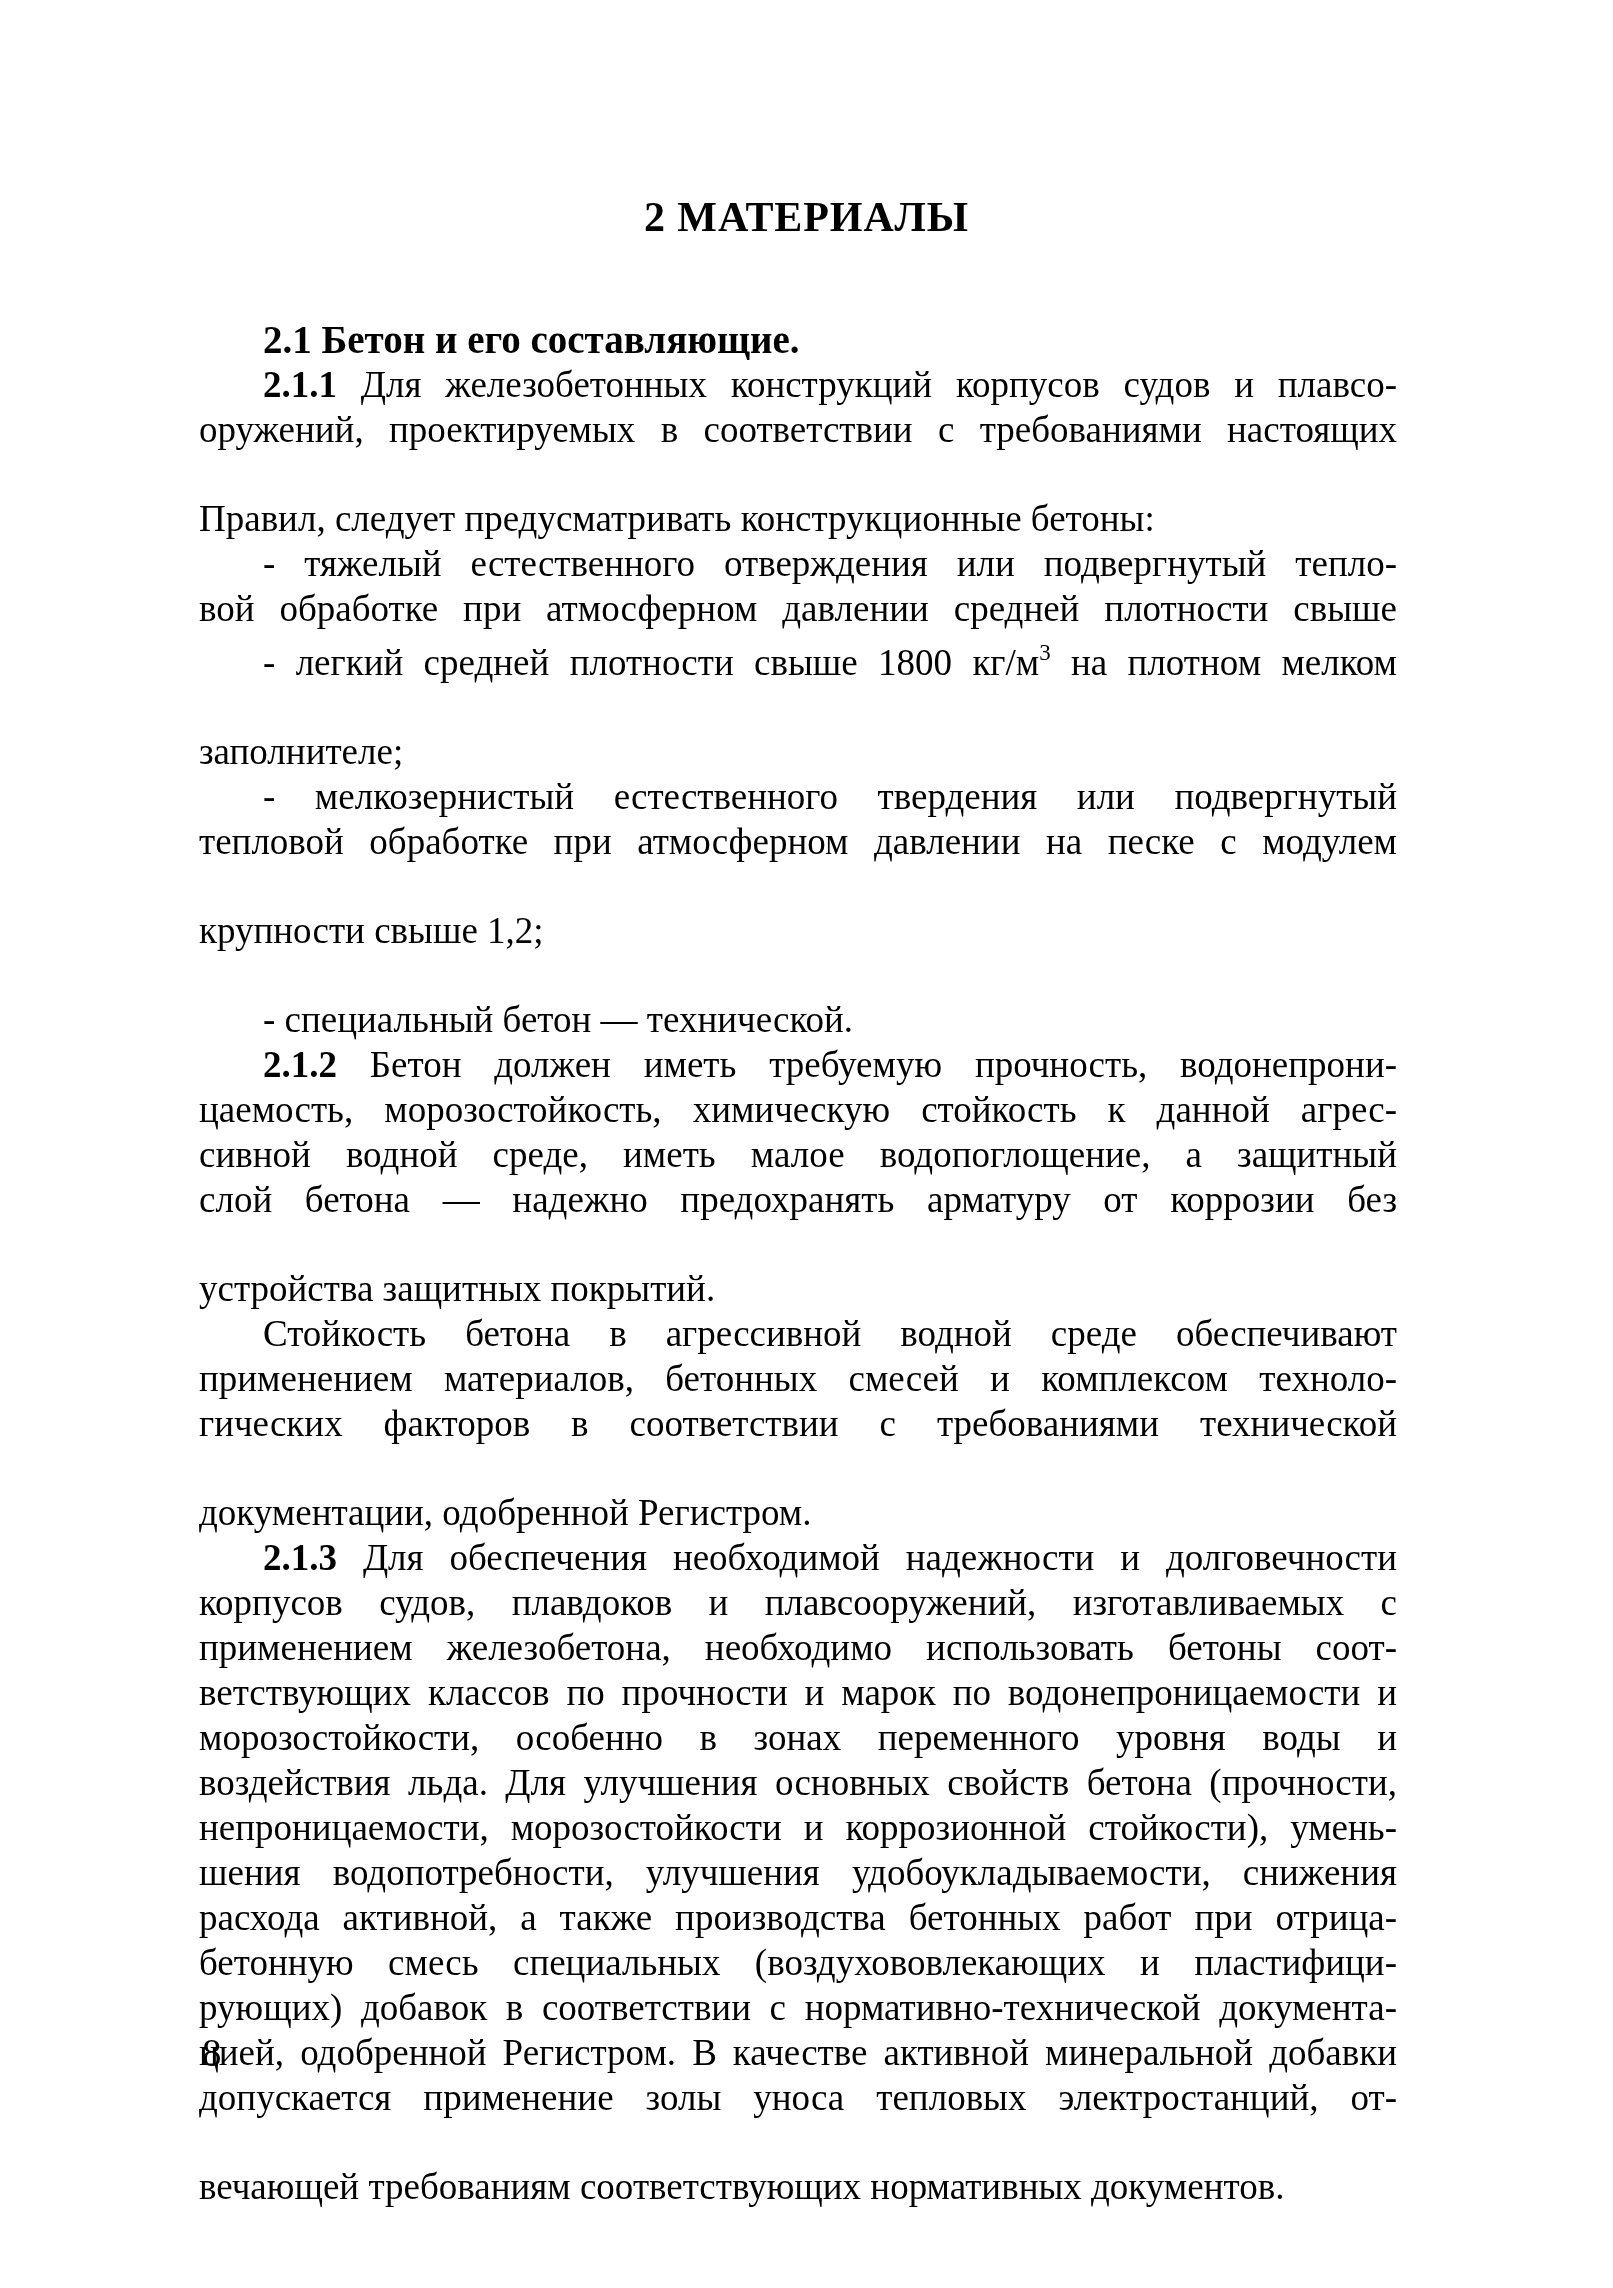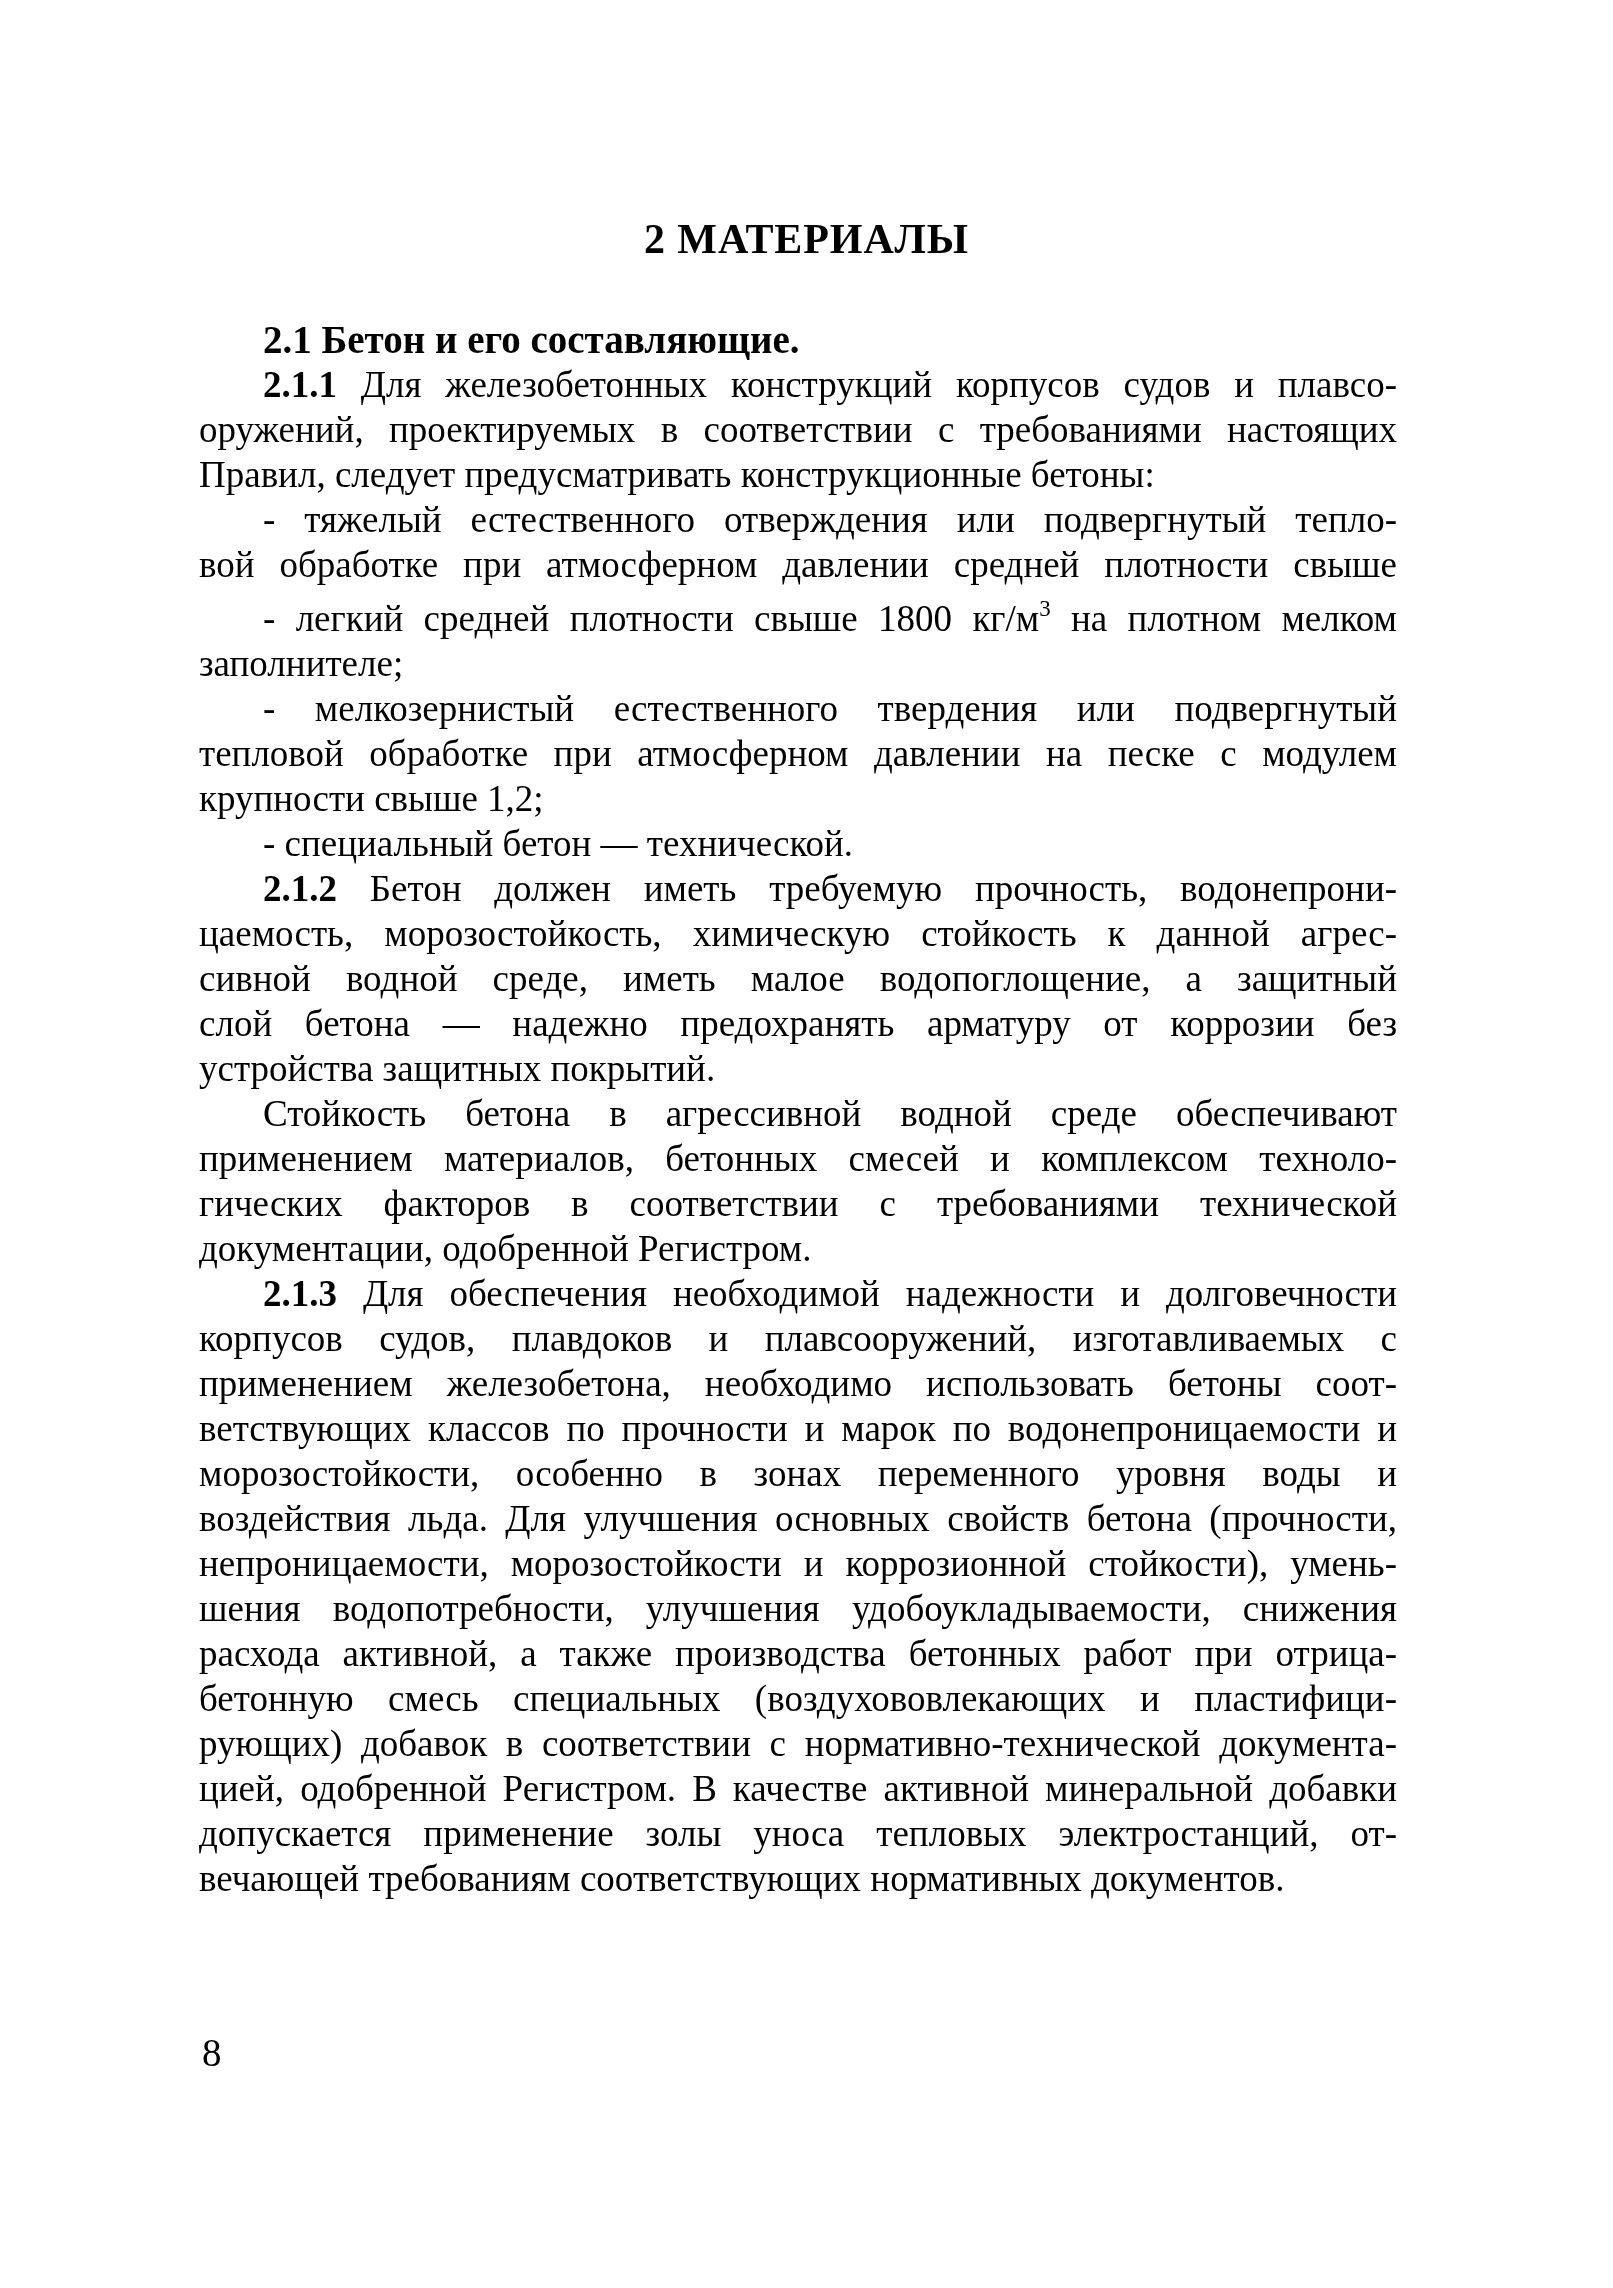--- a/index.html
+++ b/index.html
@@ -5,41 +5,41 @@
   * { margin: 0; padding: 0; box-sizing: border-box; }
   html, body { width: 1613px; height: 2289px; background: #ffffff; }
   body {
     position: relative;
     font-family: "Liberation Serif", "DejaVu Serif", serif;
     color: #000000;
     overflow: hidden;
   }
   .title {
     position: absolute;
-    top: 217px; left: 0; width: 100%;
+    top: 195px; left: 0; width: 100%;
     text-align: center;
     font-size: 42px; font-weight: bold;
     line-height: 45px;
     letter-spacing: 0.9px;
   }
   .content {
     position: absolute;
     top: 317px; left: 199px; width: 1198px;
     font-size: 37px;
     line-height: 45px;
   }
   .heading {
     font-size: 39px; font-weight: bold;
     text-indent: 64px;
     line-height: 45px;
     white-space: nowrap;
   }
   .ln { text-align: justify; text-align-last: justify; }
   .ln.first { text-indent: 64px; }
-  .ln.lastln { text-align-last: left; }
+  .ln.lastln { text-align-last: left; margin-top: 44px; }
   .num { font-weight: bold; }
   sup { font-size: 0.62em; line-height: 0; vertical-align: 14.8px; }
   .para-gap { margin-top: 9.2px; }
   .pagenum {
     position: absolute;
     top: 2030px; left: 202px;
     font-size: 39px; line-height: 45px;
   }
 </style>
 </head>

